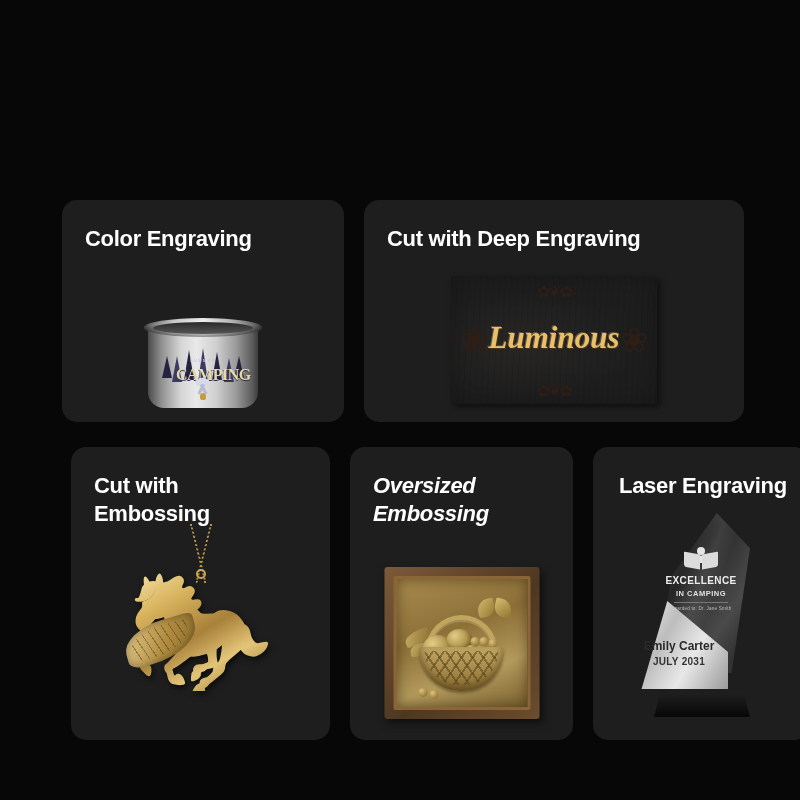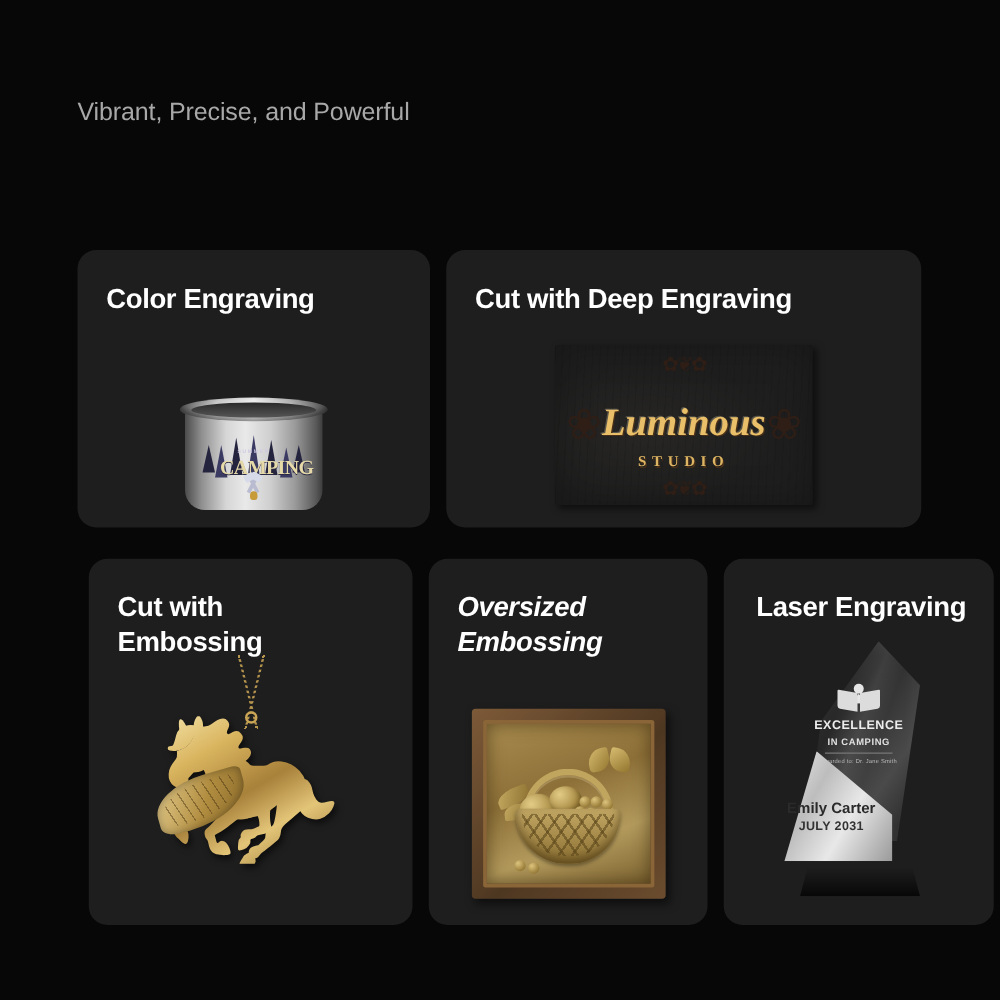--- a/index.html
+++ b/index.html
@@ -16,21 +16,21 @@
   .hero-title {
     font-size:40px; font-weight:700; letter-spacing:-0.8px;
     color:#ffffff; line-height:1.08;
   }
   .hero-sub {
     margin-top:21px; font-size:20px; font-weight:500;
     color:#a8a8a8; letter-spacing:-0.1px;
   }
 
   .grid { position:absolute; left:62px; top:200px; width:676px; }
-  .row { display:flex; gap:13px; }
+  .row { display:flex; gap:20px; }
   .row-1 { height:222px; }
   .row-2 { margin-top:25px; height:293px; }
 
   .card {
     background:#1e1e1e; border-radius:15px; position:relative;
     overflow:hidden; flex:0 0 auto;
   }
   .c1 { width:282px; }
   .c2 { width:380px; }
   .c3 { width:259px;margin-left:9px; }
@@ -232,21 +232,20 @@
   .tro-glow { position:absolute; left:32px; top:0; width:92px; height:160px;
     background:linear-gradient(110deg, transparent 30%, rgba(255,255,255,.1) 46%, transparent 58%);
     clip-path:polygon(64% 0%, 100% 22%, 80% 100%, 0% 100%, 14% 40%); }
 </style>
 </head>
 <body>
 
 <div class="page">
 
   <div class="hero">
-    <div class="hero-sub">Vibrant, Precise, and Powerful</div>
   </div>
 
   <div class="grid">
 
     <div class="row row-1">
 
       <div class="card c1">
         <div class="card-title">Color Engraving</div>
         <div class="art">
           <div class="mug-wrap">
@@ -282,21 +281,20 @@
 
       <div class="card c2">
         <div class="card-title">Cut with Deep Engraving</div>
         <div class="art">
           <div class="plaque">
             <div class="plaque-grain"></div>
             <div class="orn orn-t">✿❦✿</div>
             <div class="orn orn-l">❀</div>
             <div class="orn orn-r">❀</div>
             <div class="lum-name">Luminous</div>
-            <div class="lum-sub">STUDIO</div>
             <div class="orn orn-b">✿❦✿</div>
           </div>
         </div>
       </div>
 
     </div>
 
     <div class="row row-2">
 
       <div class="card c3">

